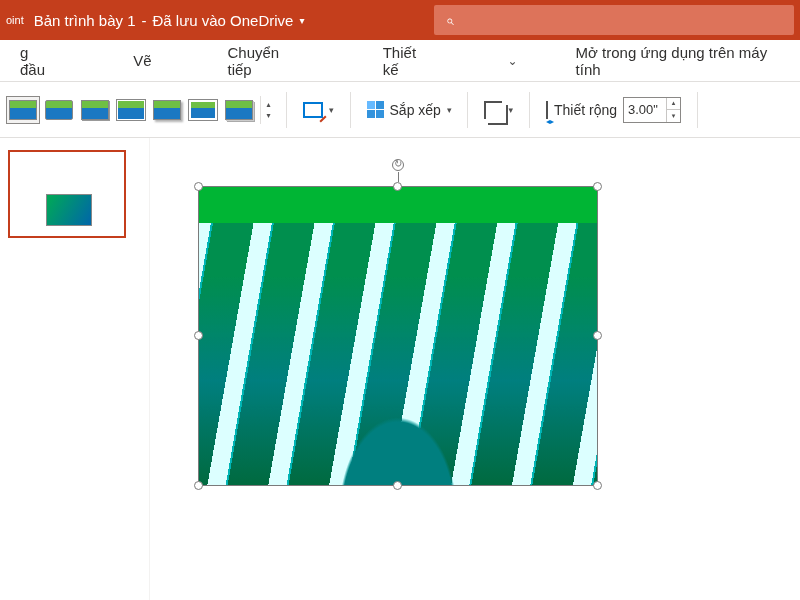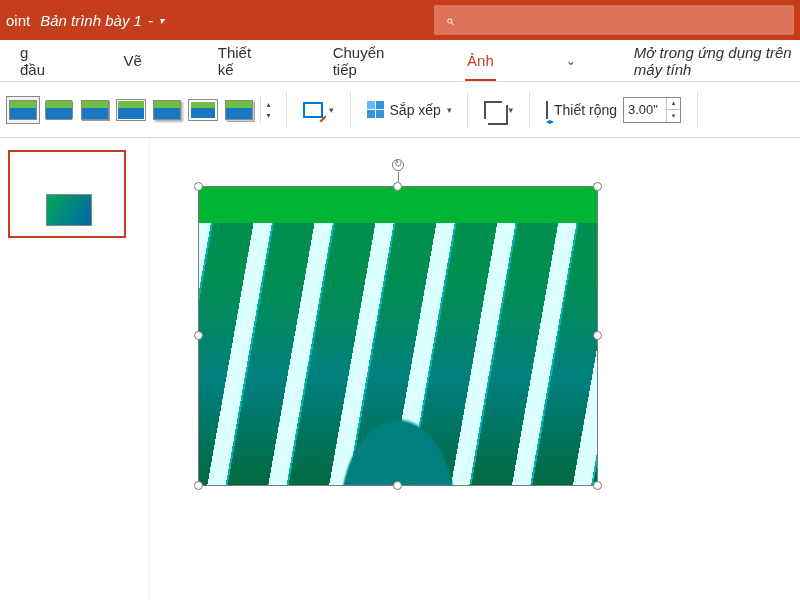--- a/index.html
+++ b/index.html
@@ -1,32 +1,32 @@
 <!DOCTYPE html>
 <html><head>
 <meta charset="utf-8">
 <style>
   * { box-sizing: border-box; margin: 0; padding: 0; font-family: "Segoe UI", sans-serif; }
   body { width: 800px; height: 600px; background: #fff; overflow: hidden; font-size: 14px; color: #323130; }
 
   .titlebar { height: 40px; background: #c43e1c; display: flex; align-items: center; color: #fff; }
-  .app-name { padding: 0 10px 0 6px; font-size: 15px; }
-  .file-name { font-size: 15px; display: flex; align-items: center; gap: 6px; font-style: italic; }
+  .app-name { padding: 0 10px 0 6px; font-size: 11px; }
+  .file-name { font-size: 15px; display: flex; align-items: center; gap: 6px; }
   .file-name .chev { font-size: 10px; }
   .search-box { margin-left: auto; background: #dd735a; height: 30px; width: 360px; display: flex; align-items: center; border-radius: 2px; padding: 0 12px; color: #fff; margin-right: 6px; }
   .search-box .icon { margin-right: 10px; font-size: 14px; transform: scaleX(-1); }
   .search-box input { background: transparent; border: none; color: #fff; font-size: 14px; outline: none; width: 100%; }
   .search-box input::placeholder { color: #f5d9d1; }
 
   .tabs { height: 42px; border-bottom: 1px solid #e1dfdd; display: flex; align-items: center; padding: 0 6px; background: #fff; gap: 48px; }
   .tab { padding: 0 14px; height: 100%; display: flex; align-items: center; cursor: pointer; font-size: 15px; color: #323130; }
   .tab.active { color: #c43e1c; position: relative; }
   .tab.active::after { content: ""; position: absolute; left: 12px; right: 12px; bottom: 0; height: 2px; background: #c43e1c; }
   .more-chev { padding: 0 10px; color: #505050; font-size: 12px; }
-  .open-local { margin-left: 0; font-size: 15px; color: #323130; cursor: pointer; font-style: italic; }
+  .open-local { margin-left: 0; font-size: 15px; color: #323130; cursor: pointer; }
 
   .ribbon { height: 56px; border-bottom: 1px solid #e1dfdd; background: #fff; display: flex; align-items: center; padding: 0 6px; gap: 2px; }
   .style-gallery { display: flex; align-items: center; gap: 2px; }
   .style-item { width: 34px; height: 28px; display: flex; align-items: center; justify-content: center; border: 1px solid transparent; cursor: pointer; }
   .style-item.selected { border-color: #8a8886; background: #f3f2f1; }
   .style-thumb { width: 28px; height: 20px; position: relative; background: linear-gradient(#6fbf44 40%, #1a78c2 40%); border: 1px solid #888; }
   .style-thumb::after { content: ""; position: absolute; inset: -1px; pointer-events: none; }
   .thumb2 { border-radius: 2px; }
   .thumb3 { box-shadow: 1px 1px 0 #999; }
   .thumb4 { border-color: #fff; box-shadow: 0 0 0 1px #888; }
@@ -85,33 +85,33 @@
   .rotate::after { content: "↻"; position: absolute; left: 1px; top: -2px; font-size: 10px; color: #7a7a7a; }
 </style>
 </head>
 <body>
 
 <div class="titlebar">
   <span class="app-name">oint</span>
   <span class="file-name">
     <span>Bản trình bày 1</span>
     <span> - </span>
+    <span>Đã lưu vào OneDrive</span>
     <span class="chev">▾</span>
   </span>
   <div class="search-box">
     <span class="icon">⌕</span>
   </div>
 </div>
 
 <div class="tabs">
   <div class="tab">g đầu</div>
   <div class="tab">Vẽ</div>
+  <div class="tab">Chuyển tiếp</div>
   <div class="tab">Thiết kế</div>
-  <div class="tab">Chuyển tiếp</div>
-  <div class="tab active">Ảnh</div>
   <span class="more-chev">⌄</span>
   <span class="open-local">Mở trong ứng dụng trên máy tính</span>
 </div>
 
 <div class="ribbon">
   <div class="style-gallery">
     <div class="style-item selected">
         <div class="style-thumb"></div>
       </div>
     <div class="style-item">

